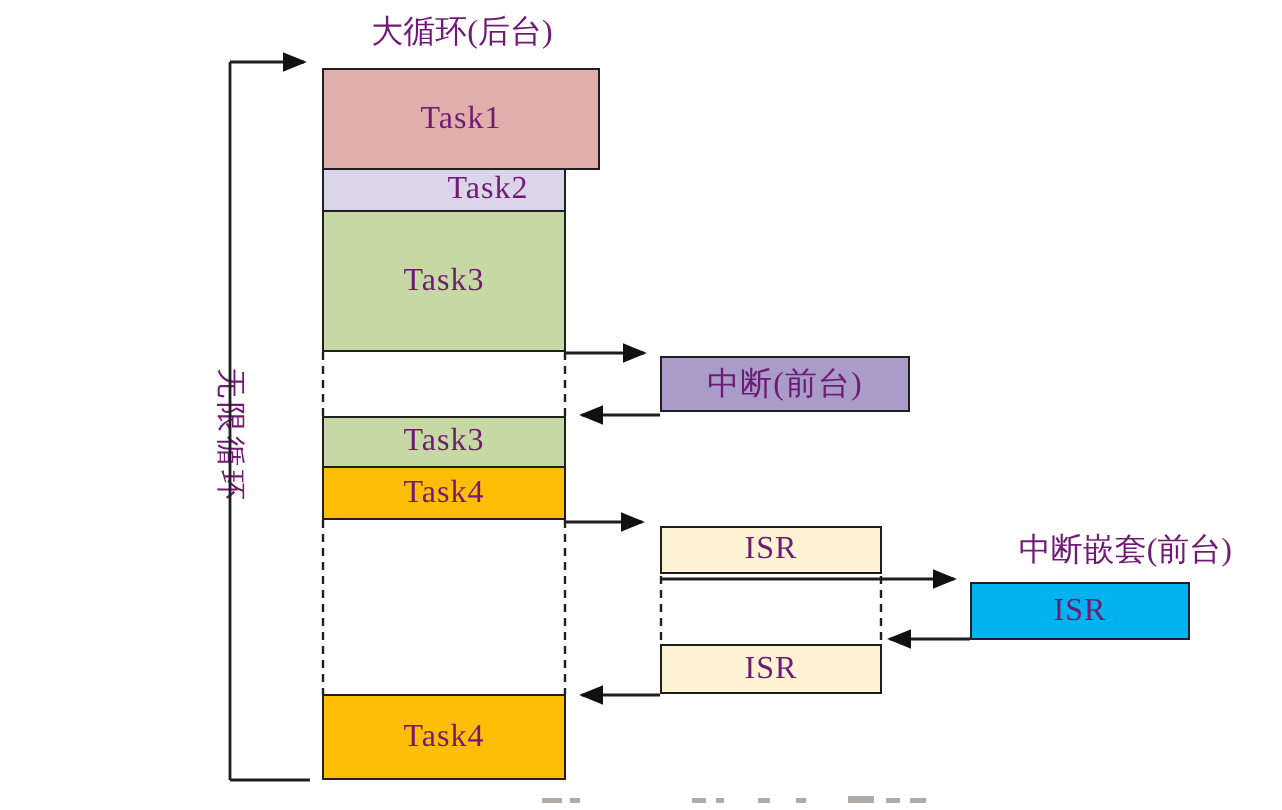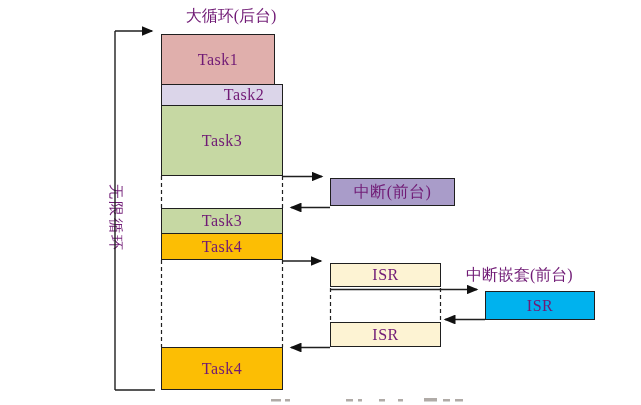--- a/index.html
+++ b/index.html
@@ -34,24 +34,24 @@
   #loop-label{
     left:87px;top:218px;
     transform:translate(-50%,-50%) rotate(90deg);
     background:#ffffff;
     padding:0 5px;
     font-size:15px;
     letter-spacing:2px;
   }
   #nested-title{
     left:438px;top:265px;width:150px;
-    text-align:left;
+    text-align:right;
   }
   
-  #task1{left:133px;top:34px;width:114px;height:51px;}
+  #task1{left:133px;top:34px;width:139px;height:51px;}
   #task2{left:133px;top:84px;width:122px;height:22px;padding-left:44px;}
   #task3a{left:133px;top:105px;width:122px;height:71px;}
   #task3b{left:133px;top:208px;width:122px;height:26px;}
   #task4a{left:133px;top:233px;width:122px;height:27px;}
   #task4b{left:133px;top:347px;width:122px;height:43px;}
   
   #interrupt-box{left:302px;top:178px;width:125px;height:28px;}
   #isr1{left:302px;top:263px;width:111px;height:24px;}
   #isr2{left:302px;top:322px;width:111px;height:25px;}
   #nested-isr{left:457px;top:291px;width:110px;height:29px;}

